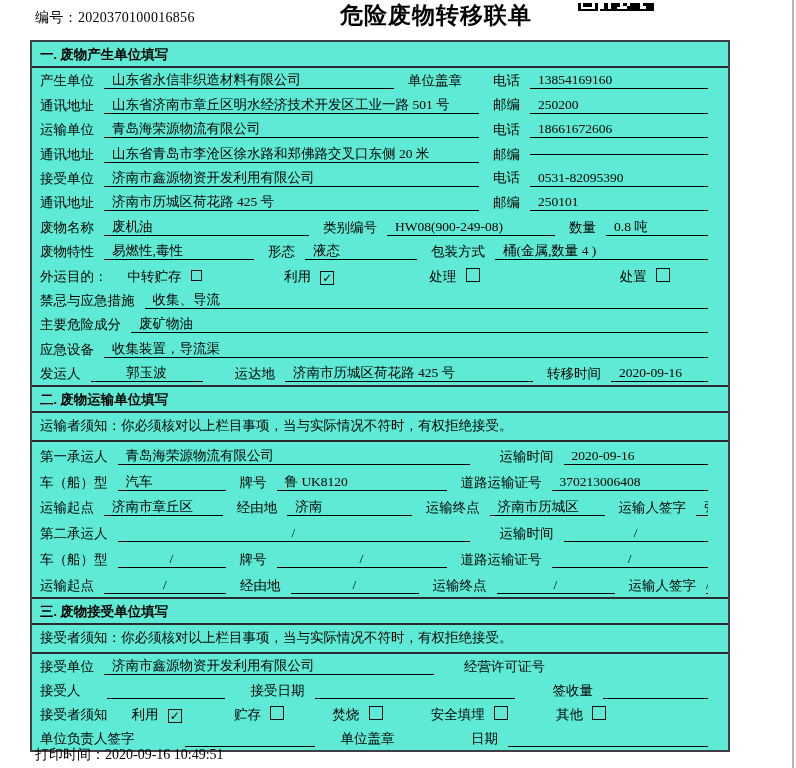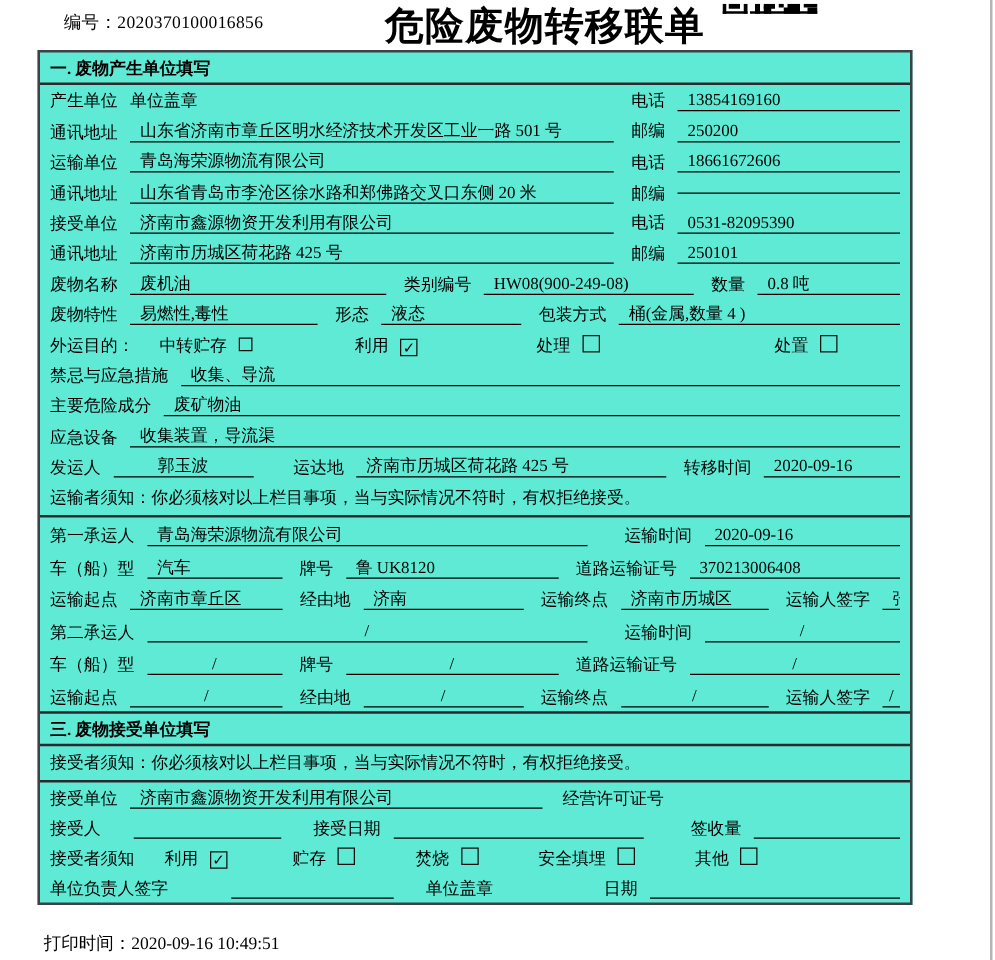--- a/index.html
+++ b/index.html
@@ -1,31 +1,31 @@
 <!DOCTYPE html>
 <html><head>
 <meta charset="utf-8">
 <style>
   html,body{margin:0;padding:0;background:#fff;}
   .page{position:relative;width:796px;height:768px;background:#ffffff;overflow:hidden;
         font-family:"Liberation Serif","DejaVu Serif",serif;color:#000;font-size:13.5px;}
   
-  .doc-serial{position:absolute;left:51px;top:9px;font-size:14px;letter-spacing:.3px;}
+  .doc-serial{position:absolute;left:35px;top:9px;font-size:14px;letter-spacing:.3px;}
   .doc-title{position:absolute;left:76px;right:0;top:0;text-align:center;
-             font-size:31px;font-weight:bold;letter-spacing:1px;}
+             font-size:23px;font-weight:bold;letter-spacing:1px;}
   .qr-frag{position:absolute;left:578px;top:0;width:76px;height:9px;}
   .page-edge{position:absolute;right:2px;top:0;width:2px;height:768px;background:#b4b6ba;}
   
   .form-table{position:absolute;left:30px;top:40px;width:700px;box-sizing:border-box;
               border:2px solid #3f4046;background:#5eead4;}
   .sec-title{font-weight:bold;font-size:13.5px;padding:3px 8px 2px 8px;
              border-bottom:2px solid #2a2a2e;height:19px;line-height:19px;box-sizing:content-box;}
   .sec-title.mid{border-top:2px solid #2a2a2e;}
   .notice-row{padding:4px 8px 5px 8px;border-bottom:2px solid #2a2a2e;height:18px;line-height:18px;}
-  .row{display:flex;align-items:flex-end;padding:0 8px 3px 8px;height:21.4px;line-height:17px;}
+  .row{display:flex;align-items:flex-end;padding:0 20px 3px 8px;height:21.4px;line-height:17px;}
   .row.h26{height:22.8px;}
   .row.h24{height:21px;}
   .lab{white-space:nowrap;margin-right:10px;flex-shrink:0;}
   .fv{border-bottom:1px solid #000;padding:0 4px 0 8px;white-space:nowrap;
       margin-right:14px;box-sizing:border-box;overflow:hidden;}
   .fv.grow{flex:1;margin-right:0;}
   .fv.ctr{text-align:center;padding:0;}
   .rgroup{margin-left:auto;display:flex;align-items:center;width:215px;flex-shrink:0;}
   .rgroup .fv{flex:1;margin-right:0;}
   .cb{display:inline-block;width:12px;height:12px;border:1px solid #111;margin-left:6px;
@@ -64,20 +64,21 @@
       </g>
     </svg>
   </div>
 
   <div class="form-table">
 
     <div class="sec-title">一. 废物产生单位填写</div>
 
     <div class="row">
       <span class="lab">产生单位</span>
+      <span class="fv" style="width:290px">山东省永信非织造材料有限公司</span>
       <span class="lab">单位盖章</span>
       <span class="rgroup">
         <span class="lab">电话</span>
         <span class="fv">13854169160</span>
       </span>
     </div>
 
     <div class="row">
       <span class="lab">通讯地址</span>
       <span class="fv grow" style="margin-right:14px">山东省济南市章丘区明水经济技术开发区工业一路 501 号</span>
@@ -178,20 +179,21 @@
 
     <div class="row">
       <span class="lab">发运人</span>
       <span class="fv ctr" style="width:112px">郭玉波</span>
       <span class="lab" style="margin-left:18px">运达地</span>
       <span class="fv" style="width:248px">济南市历城区荷花路 425 号</span>
       <span class="lab">转移时间</span>
       <span class="fv grow">2020-09-16</span>
     </div>
 
+    <div class="sec-title mid">二. 废物运输单位填写</div>
     <div class="notice-row">运输者须知：你必须核对以上栏目事项，当与实际情况不符时，有权拒绝接受。</div>
 
     <div class="row h26">
       <span class="lab">第一承运人</span>
       <span class="fv" style="width:352px">青岛海荣源物流有限公司</span>
       <span class="lab" style="margin-left:16px">运输时间</span>
       <span class="fv grow">2020-09-16</span>
     </div>
 
     <div class="row h26">
@@ -240,21 +242,21 @@
       <span class="lab">运输人签字</span>
       <span class="fv grow ctr">/</span>
     </div>
 
     <div class="sec-title mid">三. 废物接受单位填写</div>
     <div class="notice-row">接受者须知：你必须核对以上栏目事项，当与实际情况不符时，有权拒绝接受。</div>
 
     <div class="row h24">
       <span class="lab">接受单位</span>
       <span class="fv" style="width:330px">济南市鑫源物资开发利用有限公司</span>
-      <span class="lab" style="margin-left:2px">经营许可证号</span>
+      <span class="lab" style="margin-left:16px">经营许可证号</span>
     </div>
 
     <div class="row h24">
       <span class="lab">接受人</span>
       <span class="fv" style="width:118px;margin-left:16px"></span>
       <span class="lab" style="margin-left:12px">接受日期</span>
       <span class="fv" style="width:200px"></span>
       <span class="lab" style="margin-left:24px">签收量</span>
       <span class="fv grow"></span>
     </div>

